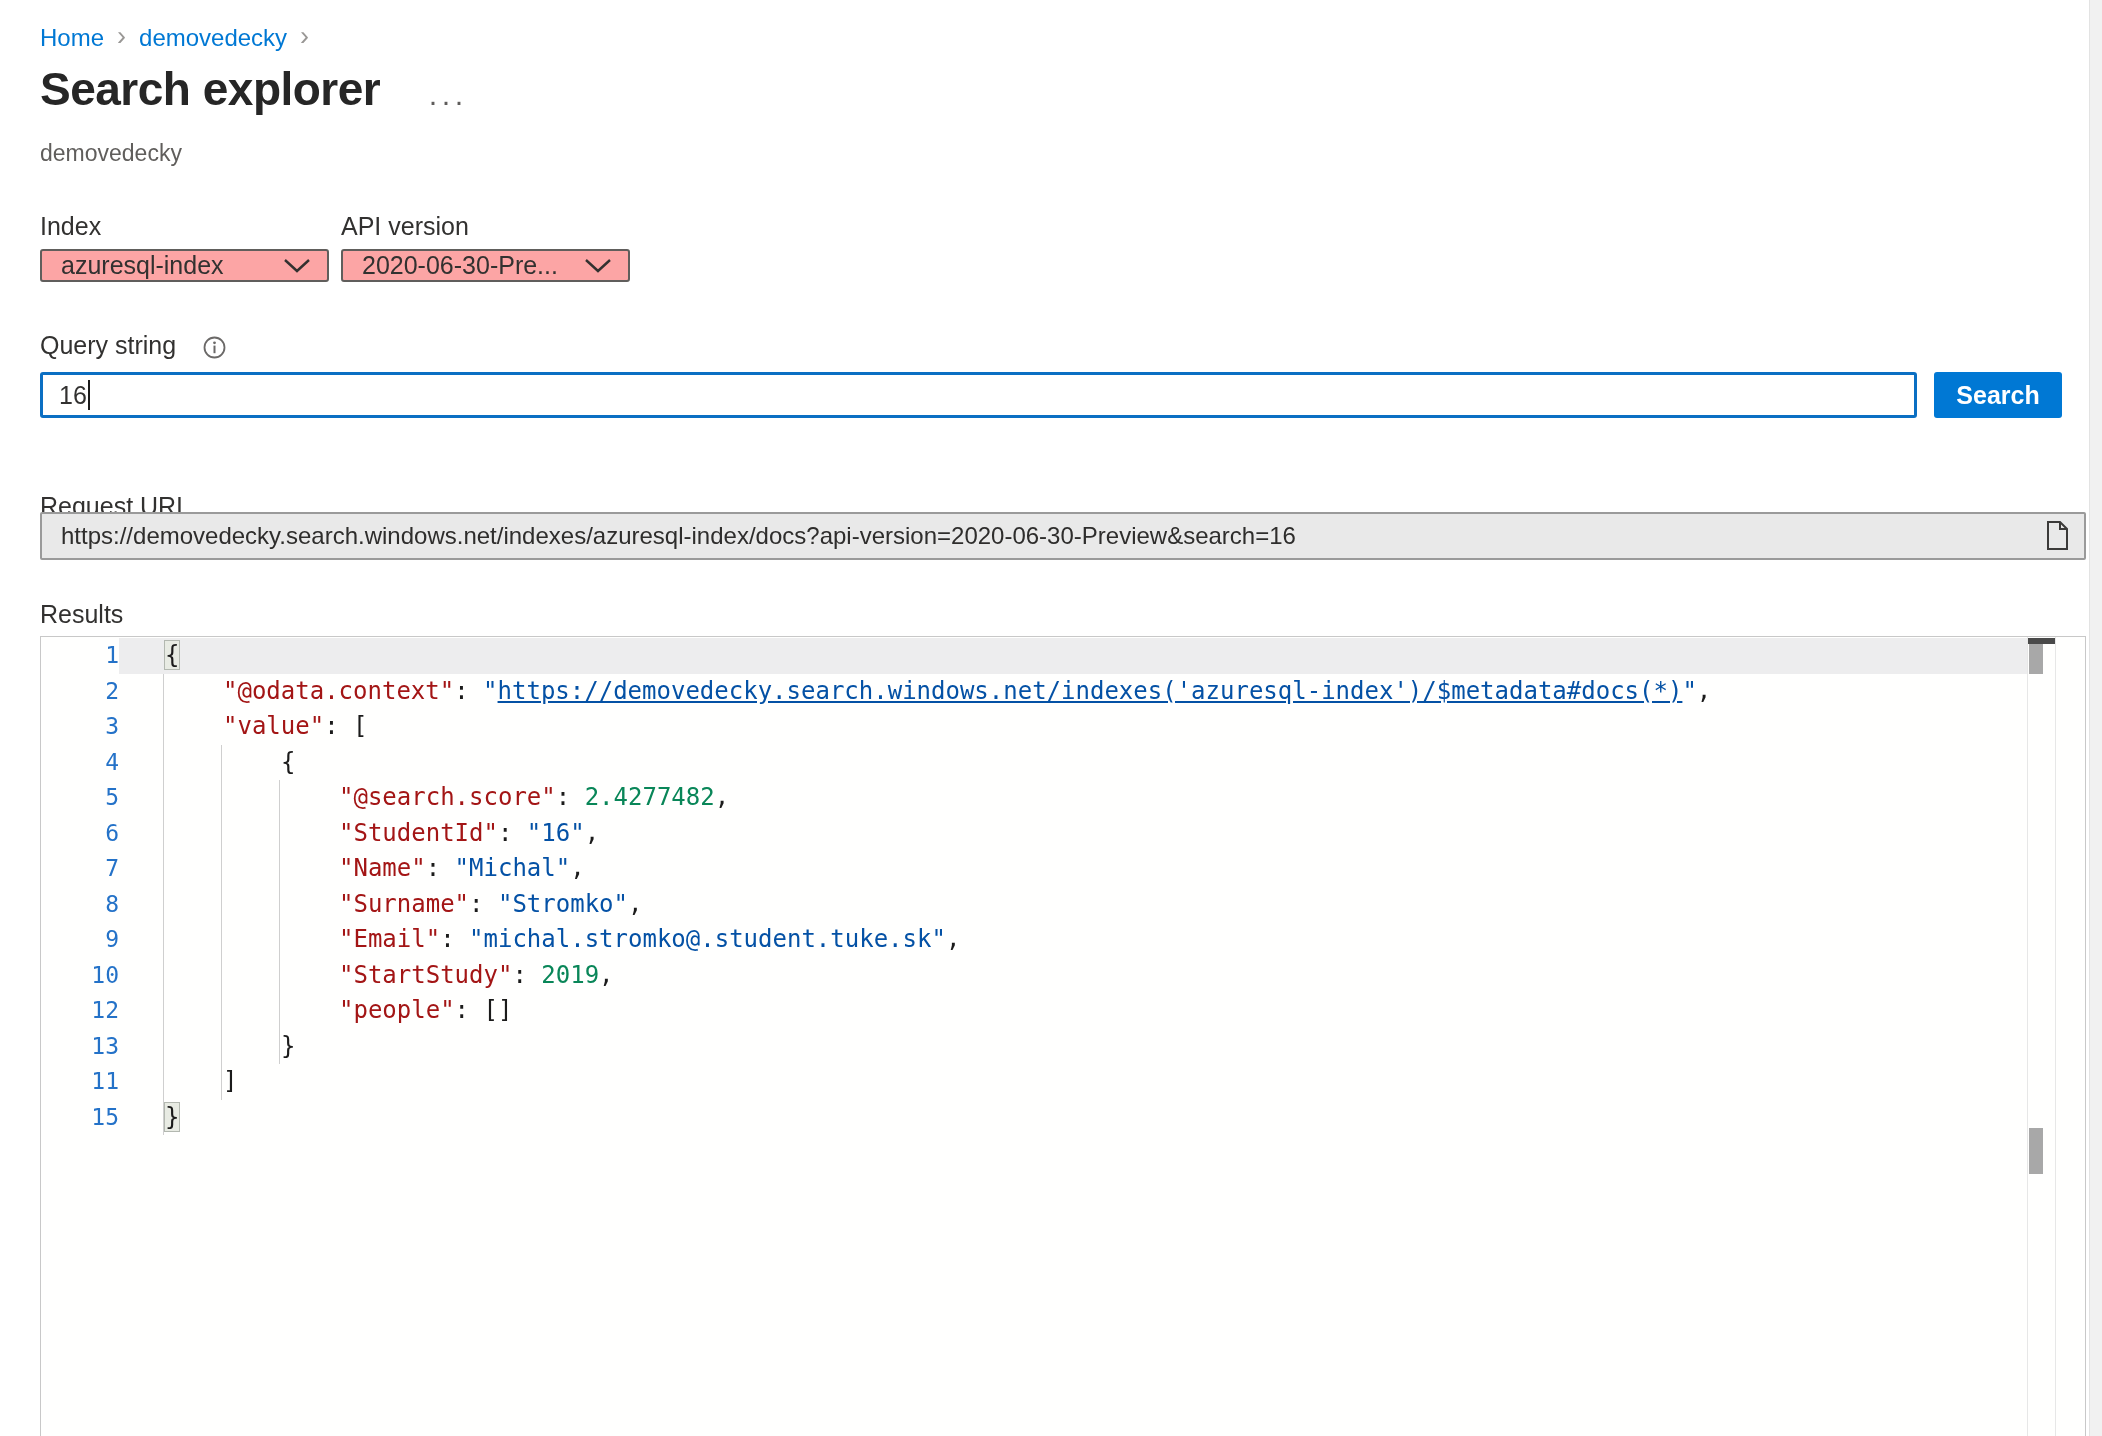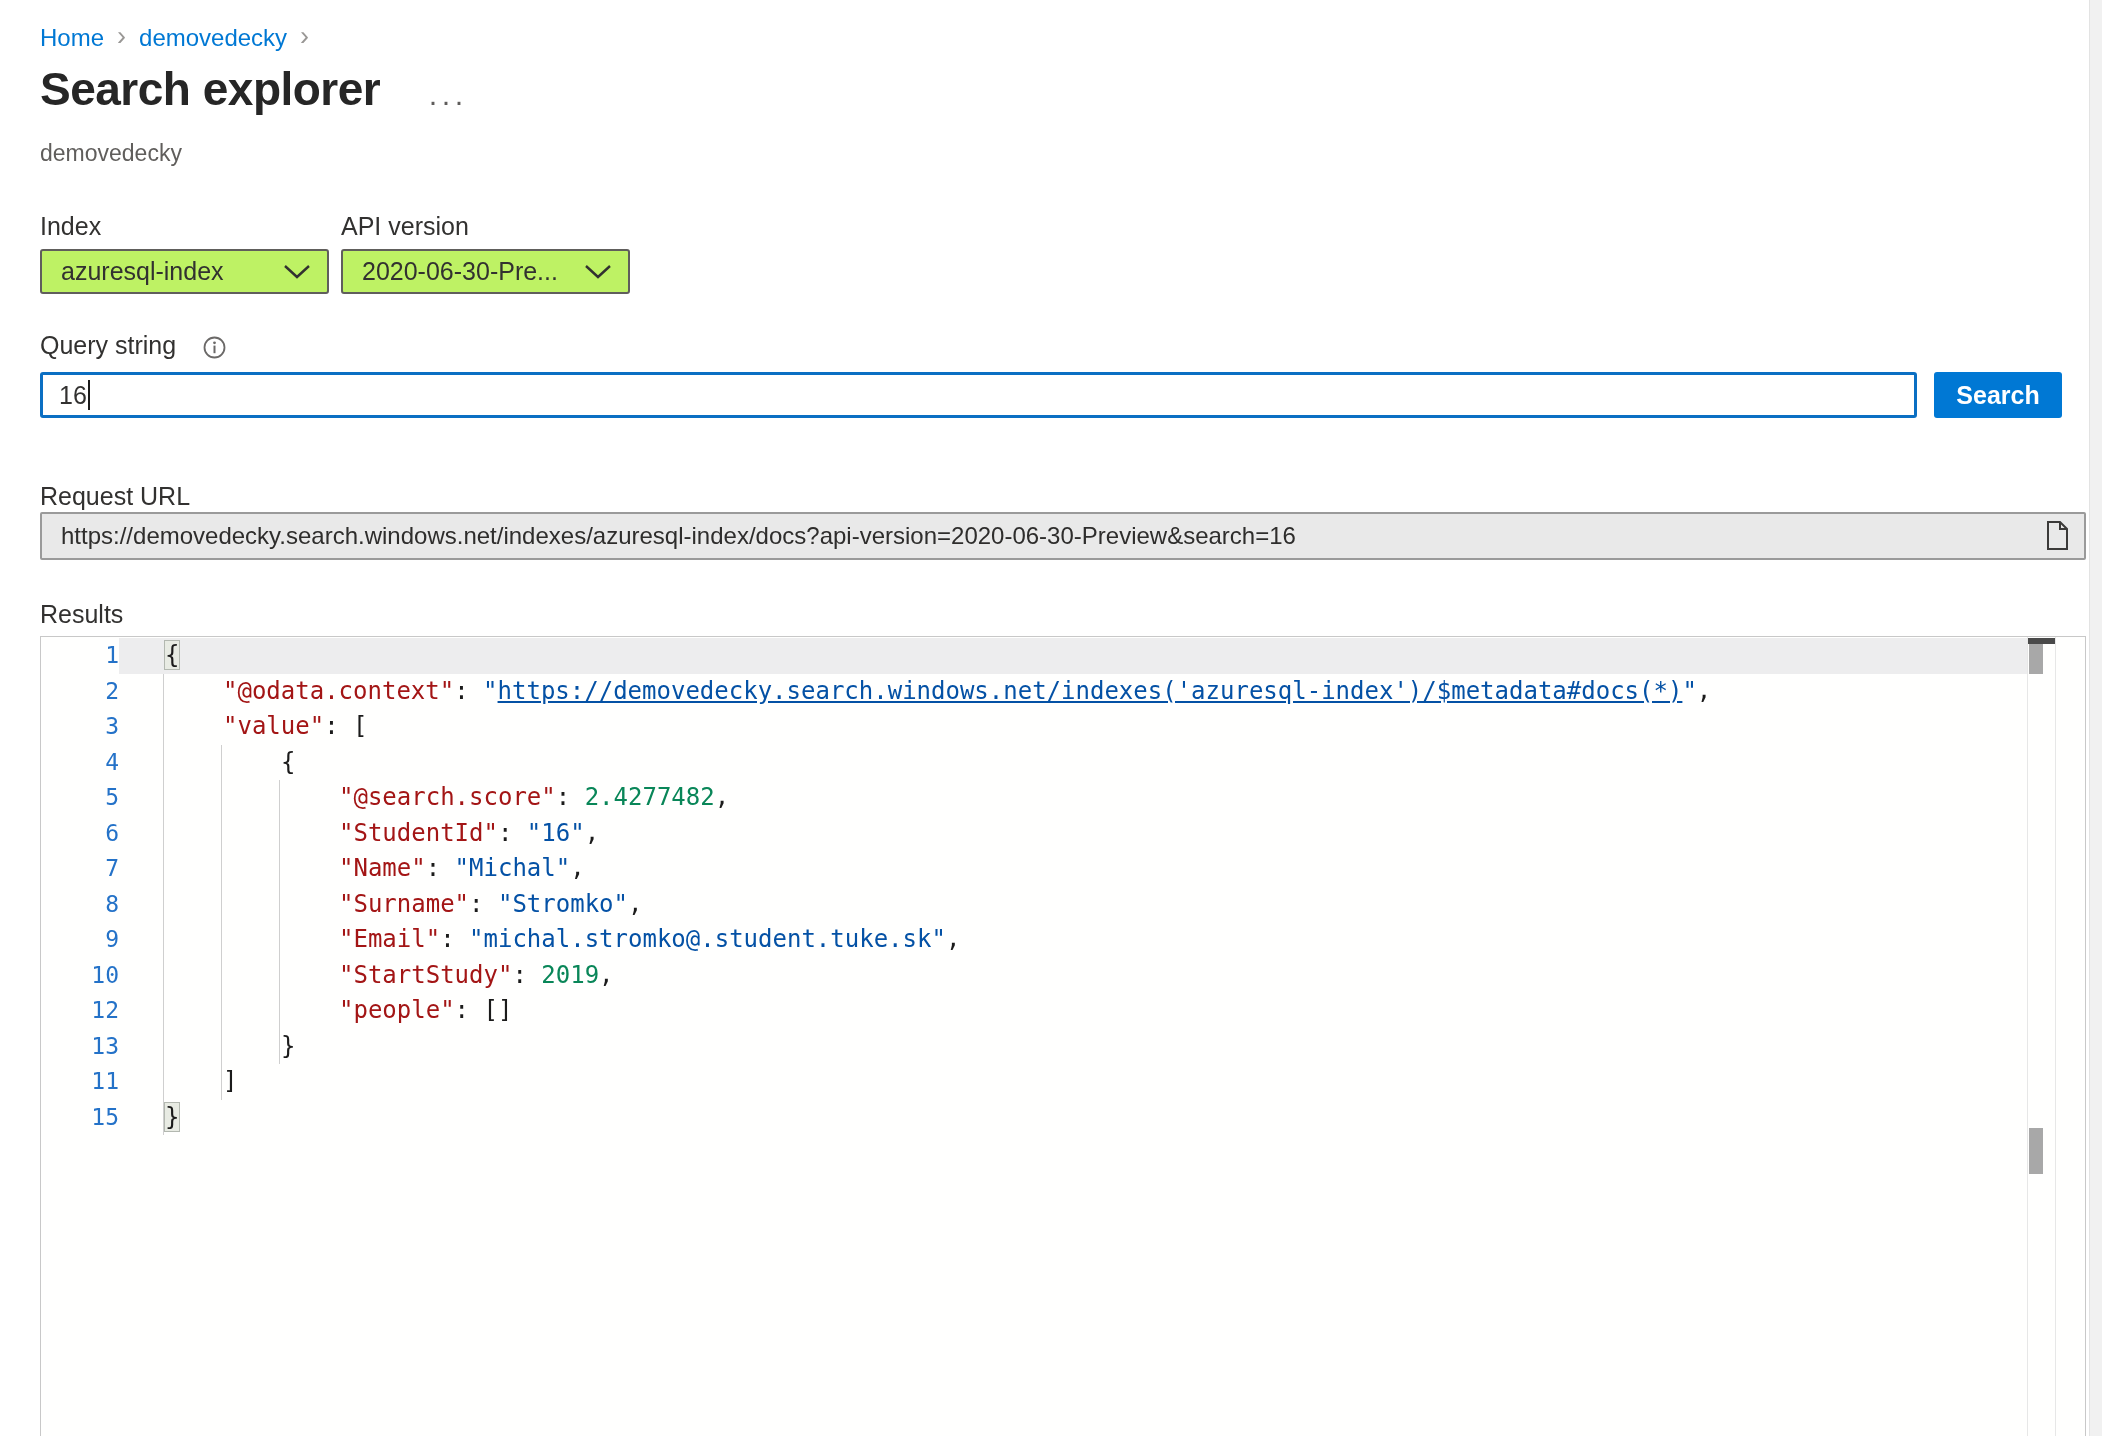--- a/index.html
+++ b/index.html
@@ -19,21 +19,21 @@
   
   .page-title{left:40px;top:62px;font-size:46px;font-weight:700;color:#262626;letter-spacing:-0.5px;}
   .more-dots{left:428px;top:84px;font-size:30px;color:#5f5d5b;letter-spacing:3px;cursor:pointer;}
   .subtitle{left:40px;top:140px;font-size:23px;color:#605e5c;}
 
   
   .fld-label{font-size:25px;color:#323130;}
 
   
   .dropdown{
-    height:45px;border:2px solid #605e5c;border-radius:3px;background:#bef264;
+    height:33px;border:2px solid #605e5c;border-radius:3px;background:#fca5a5;
     display:flex;align-items:center;justify-content:space-between;
     padding:0 16px 0 19px;box-sizing:border-box;font-size:25px;cursor:pointer;
   }
   .chev{flex:0 0 auto;margin-left:12px;}
 
   
   .query-input{
     left:40px;top:372px;width:1877px;height:46px;box-sizing:border-box;
     border:3px solid #0b6fc3;border-radius:3px;background:#fff;
     display:flex;align-items:center;padding:0 16px;font-size:25px;cursor:text;
@@ -130,21 +130,21 @@
     <circle cx="11.5" cy="6.8" r="1.4" fill="#6b6968"></circle>
     <rect x="10.5" y="9.6" width="2" height="7.6" fill="#6b6968"></rect>
   </svg>
 </span>
 <div class="abs query-input">
   <span>16</span>
     <span class="caret"></span>
 </div>
 <button class="abs search-btn">Search</button>
 
-<div class="abs fld-label" style="left:40px;top:482px;">Request URL</div>
+<div class="abs fld-label" style="left:40px;top:492px;">Request URL</div>
 <div class="abs url-bar">
   <span class="url-text">https://demovedecky.search.windows.net/indexes/azuresql-index/docs?api-version=2020-06-30-Preview&amp;search=16</span>
   <span class="copy-btn">
     <svg width="26" height="32" viewBox="0 0 26 32">
       <path d="M4 2 L16 2 L23 9 L23 29 L4 29 Z" fill="none" stroke="#3b3a39" stroke-width="2"></path>
       <path d="M16 2 L16 9 L23 9" fill="none" stroke="#3b3a39" stroke-width="2"></path>
     </svg>
   </span>
 </div>
 

